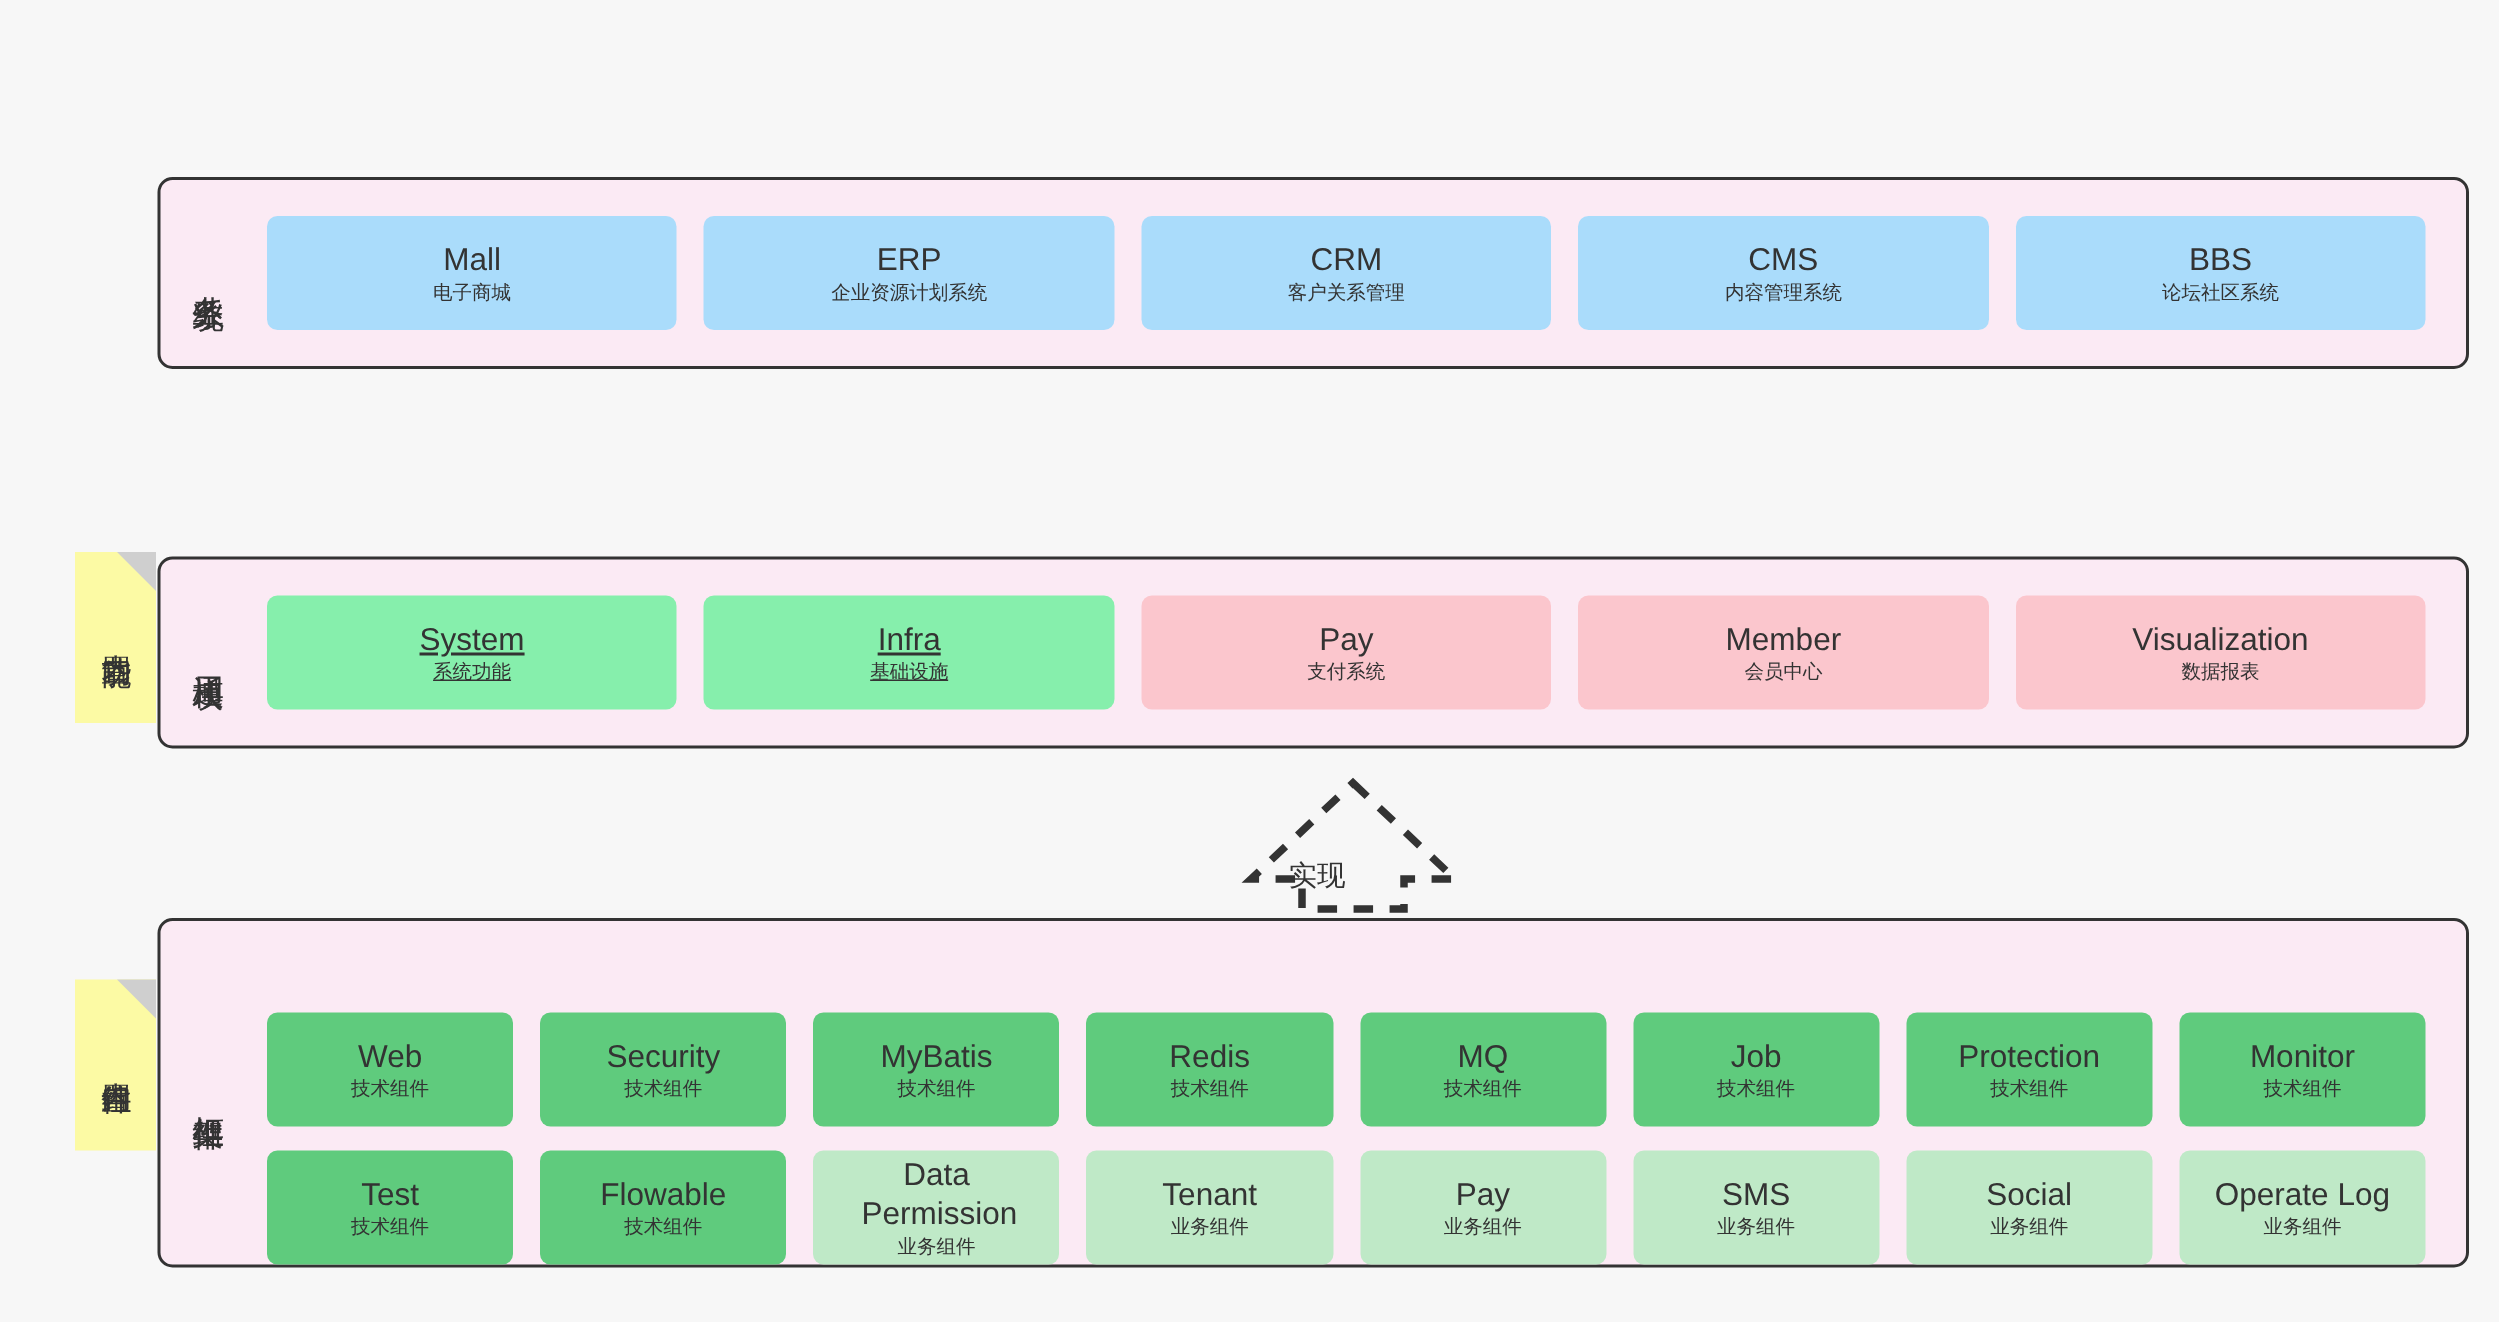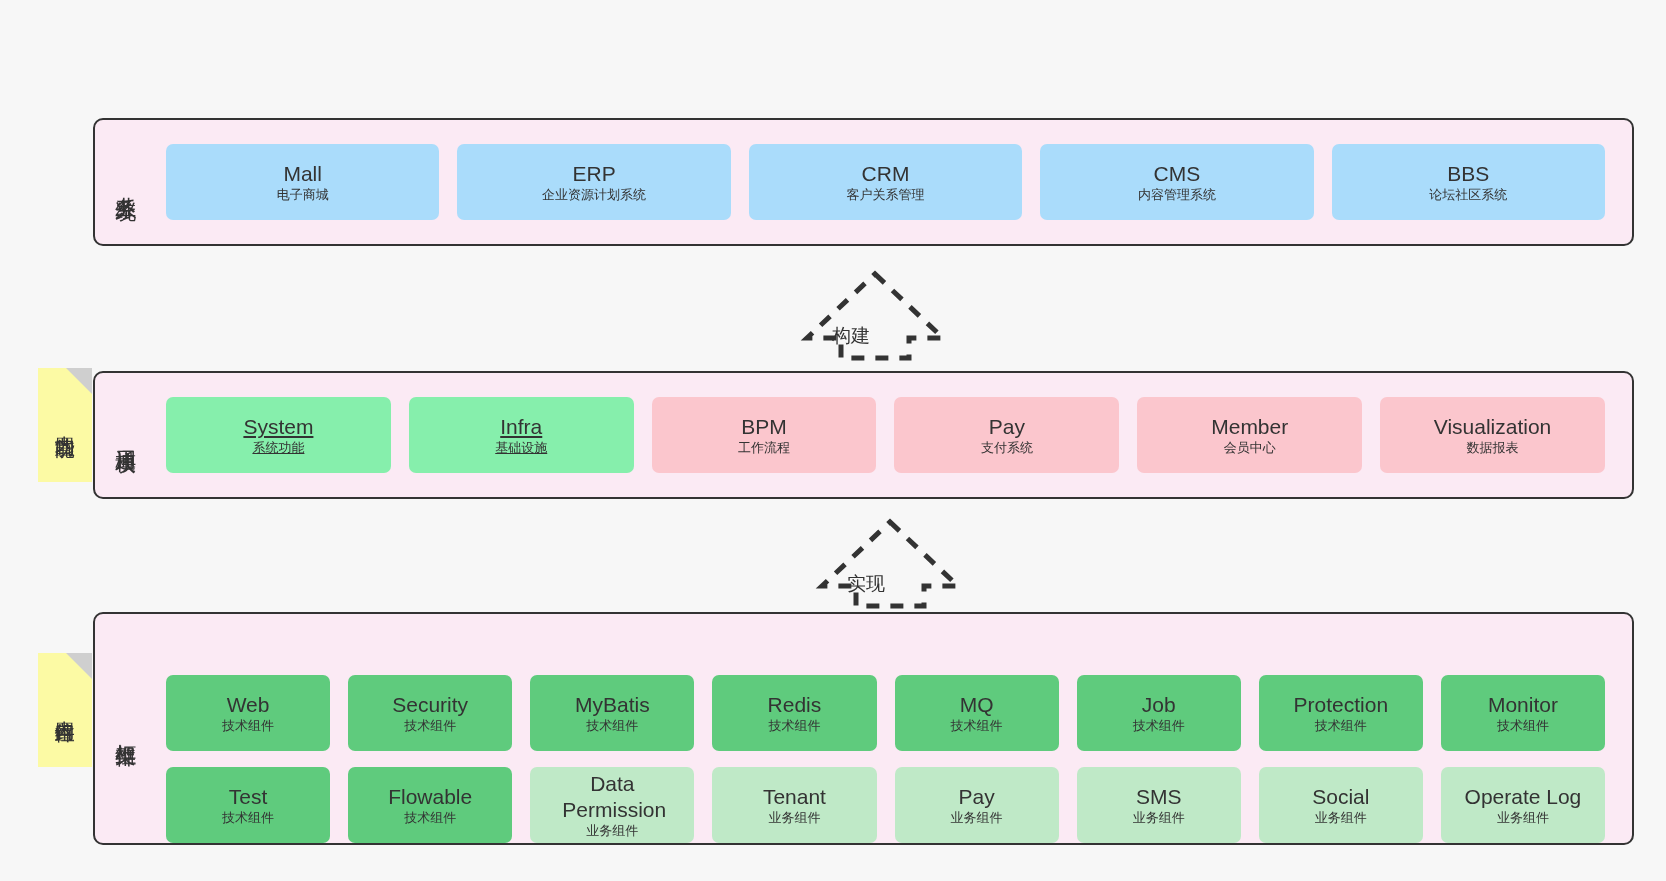--- a/index.html
+++ b/index.html
@@ -13,20 +13,21 @@
     font-family: "Liberation Sans", "DejaVu Sans", sans-serif;
     color: #333333;
     overflow: hidden;
     position: relative;
   }
 
   #canvas {
     position: relative;
     width: 1616px;
     height: 881px;
+    margin-left: 12px;
   }
 
   
   .layer {
     position: absolute;
     background: #fbeaf4;
     border: 2px solid #333333;
     border-radius: 10px;
     box-sizing: border-box;
     display: flex;
@@ -165,50 +166,39 @@
           <span class="n-sub">内容管理系统</span>
         </div>
         <div class="node blue" style="height:76px;">
           <span class="n-name">BBS</span>
           <span class="n-sub">论坛社区系统</span>
         </div>
       </div>
     </div>
   </div>
 
-  <div class="arrow-wrap" style="left:800px; top:270px; width:150px; height:90px;">
-    <svg width="150" height="90" viewBox="0 0 150 90" fill="none" aria-hidden="true">
-
-      <path d="M 75 4 L 143 68 L 109 68 L 109 88 L 41 88 L 41 68 L 7 68 Z" stroke="#333333" stroke-width="5" stroke-dasharray="13 11" stroke-linejoin="miter" fill="none"></path>
-    </svg>
-    <span class="arrow-label" style="left:32px; top:53px;">构建</span>
-  </div>
 
   <div class="sticky" style="left:38px; top:368px; width:54px; height:114px;">
     <span class="fold"></span>
     <span>内置功能</span>
   </div>
 
   <div class="layer" id="layer-common" style="left:93px; top:371px; width:1541px; height:128px;">
     <div class="layer-title">通用模块</div>
     <div class="layer-body">
       <div class="row">
         <div class="node red" style="height:76px;">
           <span class="n-name">System</span>
           <span class="n-sub">系统功能</span>
         </div>
         <div class="node red" style="height:76px;">
           <span class="n-name">Infra</span>
           <span class="n-sub">基础设施</span>
         </div>
         <div class="node pink" style="height:76px;">
-          <span class="n-name">BPM</span>
-          <span class="n-sub">工作流程</span>
-        </div>
-        <div class="node pink" style="height:76px;">
           <span class="n-name">Pay</span>
           <span class="n-sub">支付系统</span>
         </div>
         <div class="node pink" style="height:76px;">
           <span class="n-name">Member</span>
           <span class="n-sub">会员中心</span>
         </div>
         <div class="node pink" style="height:76px;">
           <span class="n-name">Visualization</span>
           <span class="n-sub">数据报表</span>

